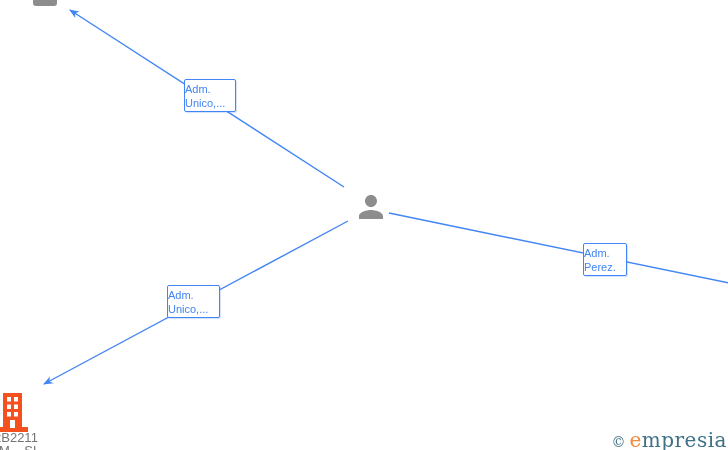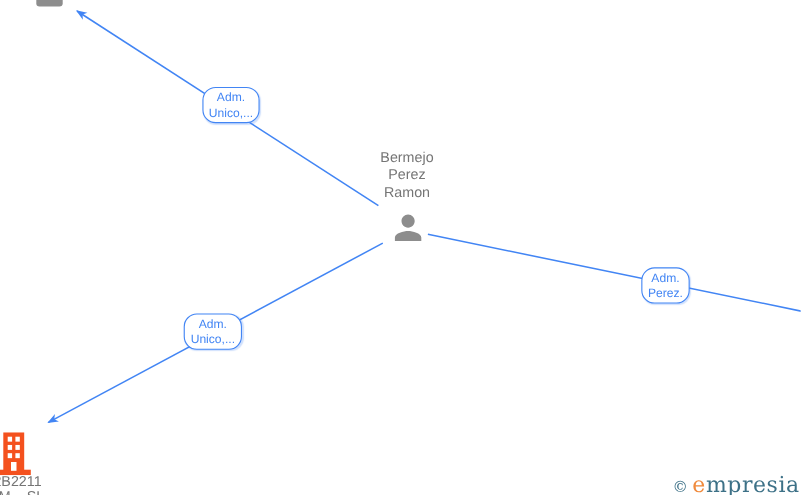--- a/index.html
+++ b/index.html
@@ -26,24 +26,24 @@
     position:absolute;left:326px;top:135px;width:88px;
     text-align:center;font-size:13px;line-height:16px;
     color:var(--text-gray,#757575);
   }
   .person-glyph{fill:var(--person-gray,#8d8d8d);}
   .person-svg{position:absolute;left:353px;top:189px;}
 
   
   .edge-label{
     position:absolute;
-    display:flex;flex-direction:column;align-items:center;justify-content:center;
+    display:flex;flex-direction:column;align-items:flex-start;justify-content:center;
     background:#fff;
     border:1px solid var(--edge-blue,#4285f4);
-    border-radius:12px;
+    border-radius:2px;
     box-shadow:1px 1px 1px rgba(66,133,244,.25);
     color:var(--edge-blue,#4285f4);
     font-size:11px;line-height:14px;
     text-align:center;
     box-sizing:border-box;
   }
   .label-top-left{left:184px;top:79px;width:52px;height:33px;}
   .label-bottom-left{left:167px;top:285px;width:53px;height:33px;}
   .label-right{left:583px;top:243px;width:44px;height:33px;}
 
@@ -84,25 +84,20 @@
         <path class="arrowhead" d="M0.5,0.5 L9.5,4 L0.5,7.5 L3,4 Z"></path>
       </marker>
     </defs>
     <line class="edge-line" x1="344" y1="187" x2="70" y2="10" marker-end="url(#arrow)"></line>
     <line class="edge-line" x1="348" y1="221" x2="44" y2="384" marker-end="url(#arrow)"></line>
     <line class="edge-line" x1="389" y1="213" x2="729" y2="283"></line>
   </svg>
 
   <div class="clipped-icon"></div>
 
-  <div class="person-name">
-    <div>Bermejo</div>
-    <div>Perez</div>
-    <div>Ramon</div>
-  </div>
   <svg class="person-svg" width="36" height="36" viewBox="0 0 24 24">
     <path class="person-glyph" d="M12 12c2.21 0 4-1.79 4-4s-1.79-4-4-4-4 1.79-4 4 1.79 4 4 4zm0 2c-2.67 0-8 1.34-8 4v2h16v-2c0-2.66-5.33-4-8-4z"></path>
   </svg>
 
   <div class="edge-label label-top-left">
     <span>Adm.</span>
     <span>Unico,...</span>
   </div>
   <div class="edge-label label-bottom-left">
     <span>Adm.</span>

